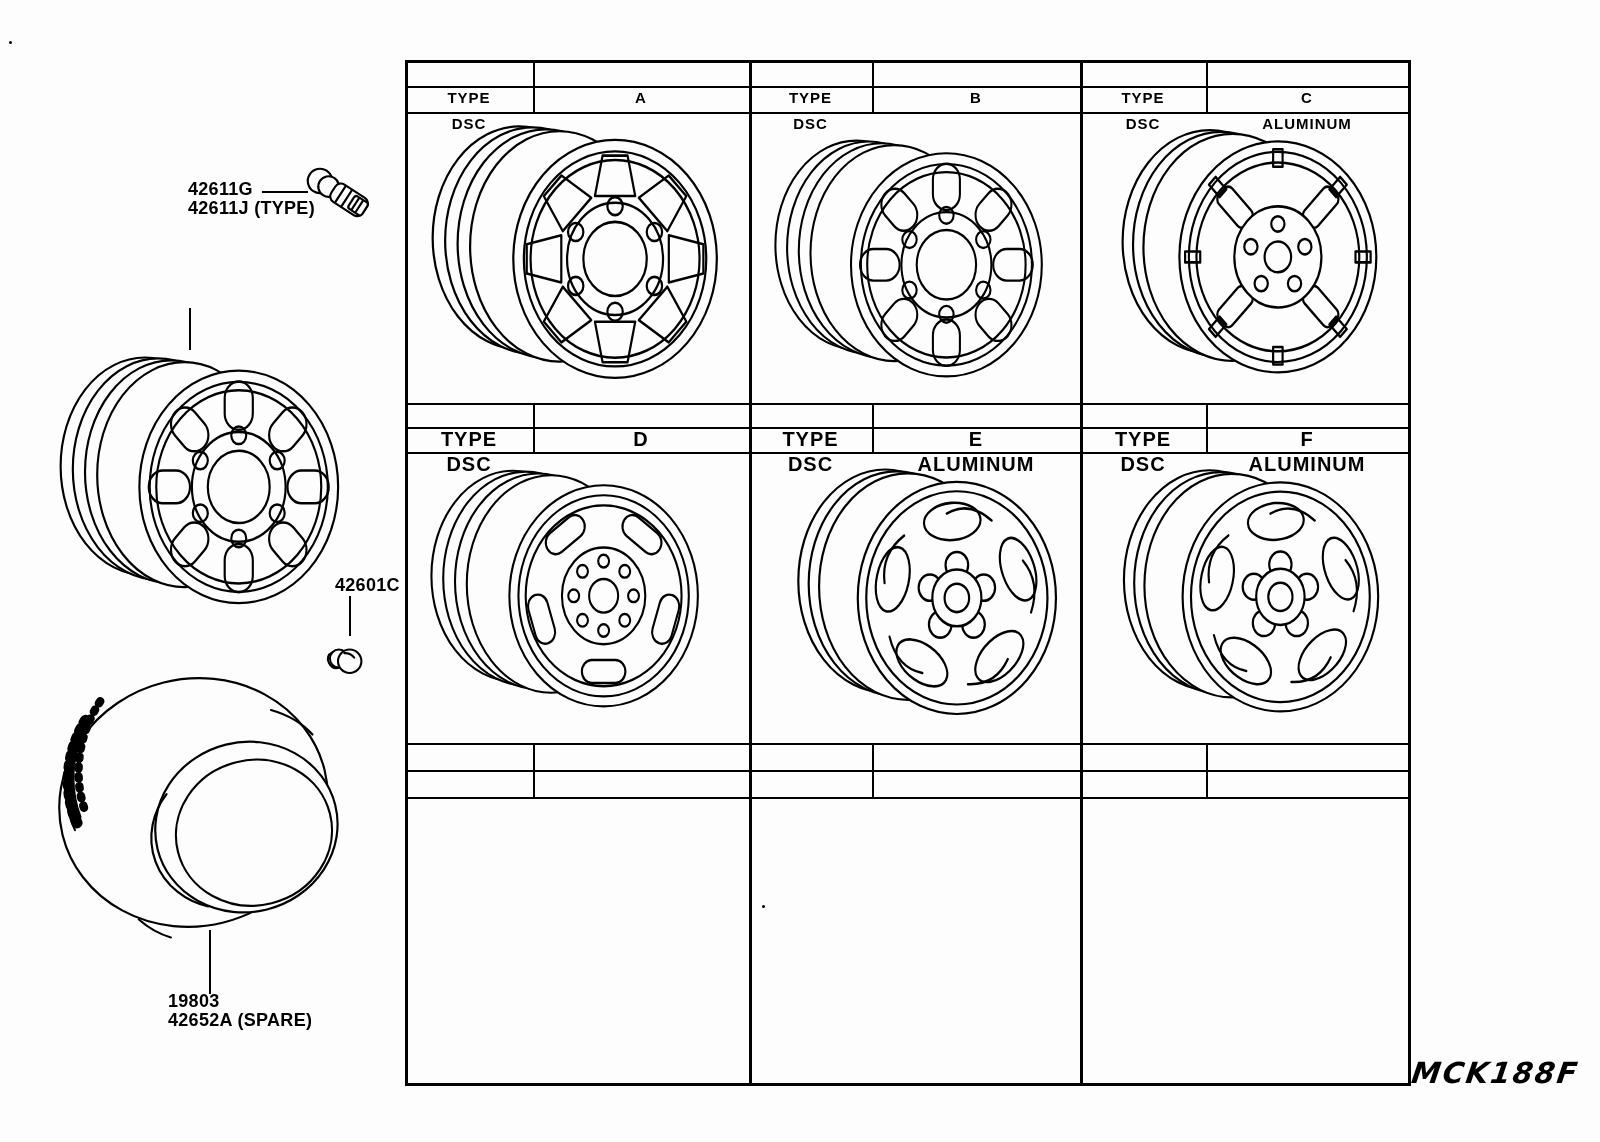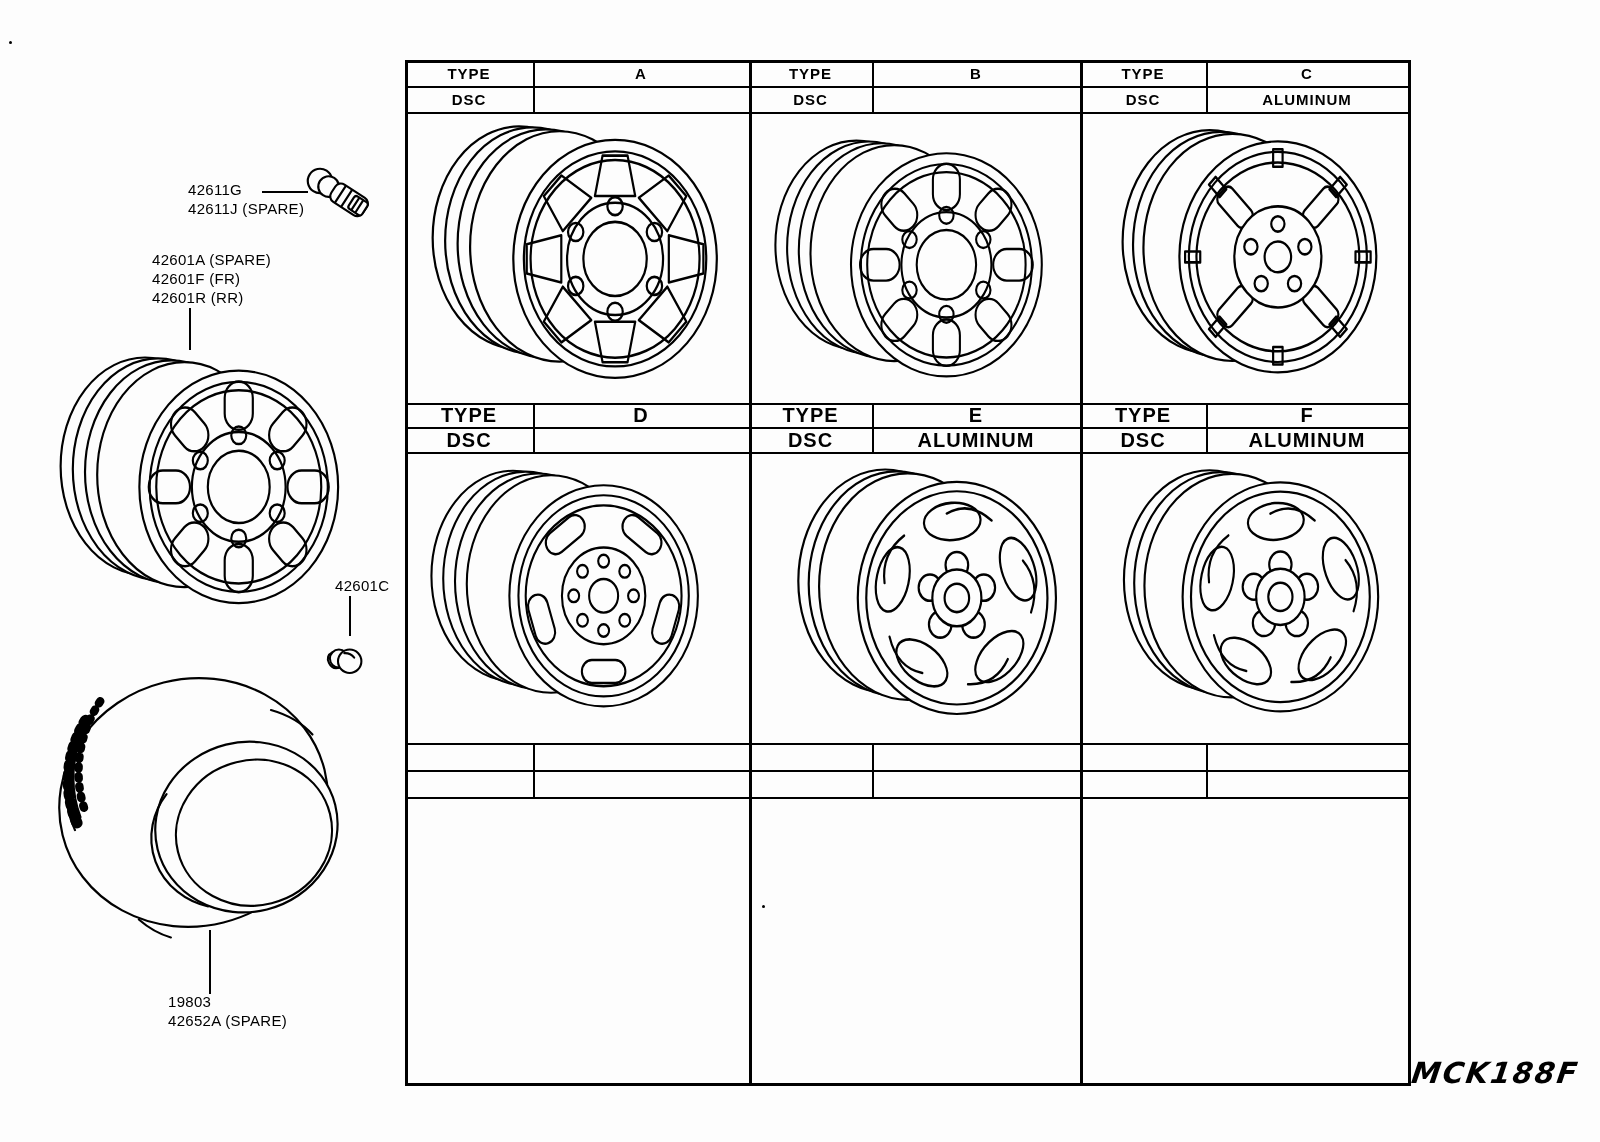--- a/index.html
+++ b/index.html
@@ -6,25 +6,25 @@
   #canvas{position:relative;width:1600px;height:1142px;background:#fdfdfd;
           font-family:"Liberation Sans",sans-serif;color:#000;overflow:hidden;}
   .abs{position:absolute;}
   
   .frame{position:absolute;border:3px solid #000;}
   .hl{position:absolute;background:#000;height:2px;}
   .vl{position:absolute;background:#000;width:3px;}
   .vl2{position:absolute;background:#000;width:2px;}
   
   .cell{position:absolute;display:flex;align-items:center;justify-content:center;
-        font-weight:bold;letter-spacing:1px;}
+        font-weight:bold;letter-spacing:1px;margin-top:24px;}
   .band1{font-size:15px;}
   .band2{font-size:20px;}
   
-  .callout{position:absolute;font-weight:normal;font-size:15px;line-height:19px;
+  .callout{position:absolute;font-weight:bold;font-size:18px;line-height:19px;
            letter-spacing:0.3px;white-space:pre;}
   .leader{position:absolute;background:#000;}
   .speck{position:absolute;background:#000;width:3px;height:3px;border-radius:50%;}
   
   .drawcode{position:absolute;font-style:italic;font-weight:bold;font-size:29px;
             letter-spacing:2px;transform:skewX(-8deg);font-family:"DejaVu Sans",sans-serif;}
   
   .ink{stroke:#000;stroke-width:2.3;fill:none;stroke-linejoin:round;stroke-linecap:round;}
   svg{display:block;}
 </style>
@@ -240,27 +240,26 @@
           <circle cx="21" cy="27" r="10" fill="#fdfdfd"></circle>
           <circle cx="33" cy="30" r="13" fill="#fdfdfd"></circle>
           <path d="M 27 21 a 13 13 0 0 1 11 5"></path>
         </g>
       </symbol>
     </defs>
   </svg>
 
   <div class="speck" style="left:9px;top:41px"></div>
 
-  <div class="callout" style="left:188px;top:180px"><span>42611G</span><br><span>42611J (SPARE)</span></div>
+  <div class="callout" style="left:188px;top:180px"><span>42611G</span><br><span>42611J (TYPE)</span></div>
   <div class="leader" style="left:262px;top:191px;width:46px;height:2px"></div>
   <svg class="abs" style="left:298px;top:166px" width="95" height="75">
       <use href="#valve"></use>
     </svg>
 
-  <div class="callout" style="left:152px;top:250px"><span>42601A (SPARE)</span><br><span>42601F (FR)</span><br><span>42601R (RR)</span></div>
   <div class="leader" style="left:189px;top:308px;width:2px;height:42px"></div>
   <svg class="abs" style="left:55px;top:330px" width="300" height="310">
       <use href="#wB"></use>
     </svg>
 
   <div class="callout" style="left:335px;top:576px"><span>42601C</span></div>
   <div class="leader" style="left:349px;top:596px;width:2px;height:40px"></div>
   <svg class="abs" style="left:320px;top:634px" width="54" height="50">
       <use href="#bolt"></use>
     </svg>

